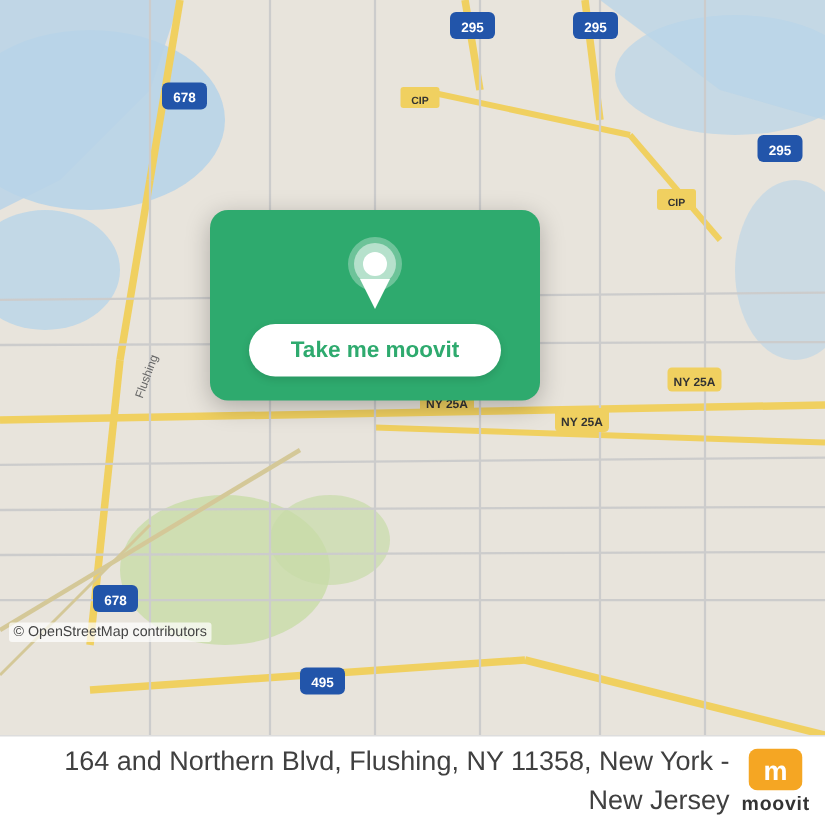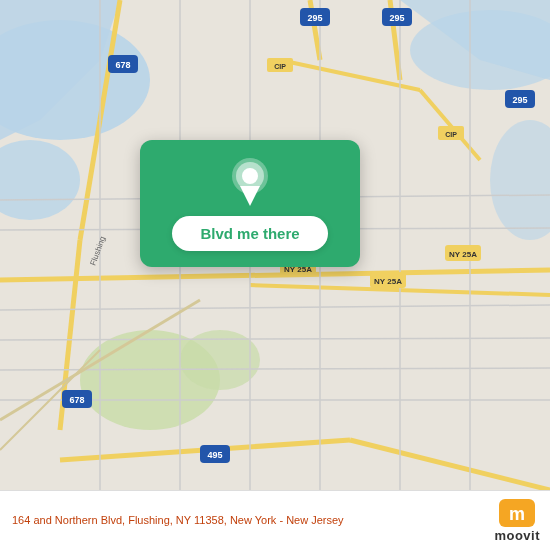--- a/index.html
+++ b/index.html
@@ -63,24 +63,25 @@
       height: 60px;
       background: #fff;
       display: flex;
       align-items: center;
       padding: 0 10px 0 12px;
       border-top: 1px solid #ddd;
       justify-content: space-between;
     }
 
     .address-text {
-      font-size: 11px;
-      color: #c2410c;
+      font-size: 18px;
+      color: #404040;
       flex: 1;
       line-height: 1.4;
+      text-align: right;
     }
 
     .moovit-logo {
       display: flex;
       flex-direction: column;
       align-items: center;
       margin-left: 8px;
     }
 
     .moovit-m {
@@ -198,23 +199,26 @@
   <div class="cta-card">
 
     <div class="pin-icon-wrap">
       <svg width="40" height="48" viewBox="0 0 40 48" xmlns="http://www.w3.org/2000/svg">
         <circle cx="20" cy="18" r="18" fill="white" opacity="0.3"></circle>
         <circle cx="20" cy="18" r="14" fill="white" opacity="0.5"></circle>
         <circle cx="20" cy="18" r="8" fill="white"></circle>
         <polygon points="20,48 10,28 30,28" fill="white"></polygon>
       </svg>
     </div>
-    <button class="cta-button">Blvd me there</button>
-  </div>
-
+    <button class="cta-button">Take me moovit</button>
+  </div>
+
+  <div class="osm-credit">
+    <span>© OpenStreetMap contributors</span>
+  </div>
 </div>
 
 <div class="bottom-bar">
   <div class="address-text">
     <span>164 and Northern Blvd, Flushing, NY 11358, New
 York - New Jersey</span>
   </div>
   <div class="moovit-logo">
     <svg class="moovit-m" viewBox="0 0 36 28" xmlns="http://www.w3.org/2000/svg">
       <rect width="36" height="28" rx="6" fill="#f5a623"></rect>

